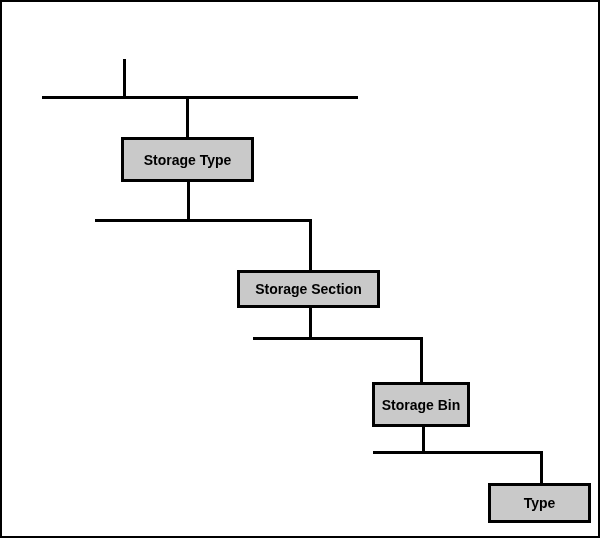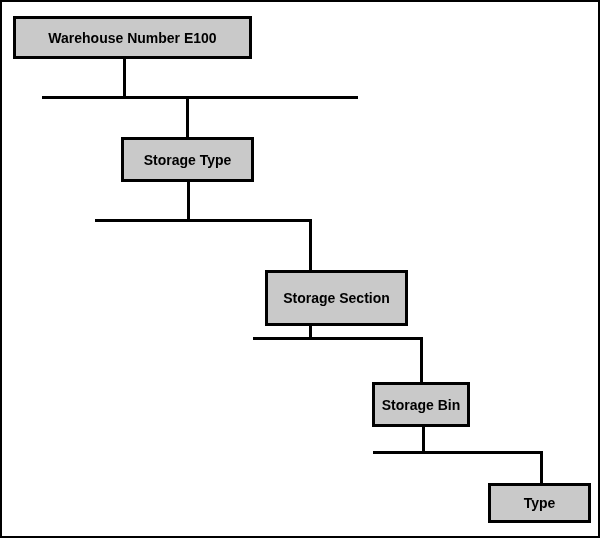--- a/index.html
+++ b/index.html
@@ -32,21 +32,21 @@
     white-space: nowrap;
   }
   .conn {
     position: absolute;
     background: var(--connector, #000000);
   }
 
   
   #node-warehouse-number { left: 11px;  top: 14px;  width: 239px; height: 43px; }
   #node-storage-type     { left: 119px; top: 135px; width: 133px; height: 45px; }
-  #node-storage-section  { left: 235px; top: 268px; width: 143px; height: 56px; margin-left: 28px; }
+  #node-storage-section  { left: 235px; top: 268px; width: 143px; height: 38px; }
   #node-storage-bin      { left: 370px; top: 380px; width: 98px;  height: 45px; text-align: right; }
   #node-quant            { left: 486px; top: 481px; width: 103px; height: 40px; }
 
   
   #conn-v1 { left: 121px; top: 57px;  width: 3px;   height: 40px; }
   #conn-h1 { left: 40px;  top: 94px;  width: 316px; height: 3px;  }
   #conn-v2 { left: 184px; top: 94px;  width: 3px;   height: 41px; }
   #conn-v3 { left: 185px; top: 180px; width: 3px;   height: 40px; }
   #conn-h2 { left: 93px;  top: 217px; width: 217px; height: 3px;  }
   #conn-v4 { left: 307px; top: 217px; width: 3px;   height: 51px; }
@@ -68,23 +68,20 @@
   <div class="conn" id="conn-v3"></div>
   <div class="conn" id="conn-h2"></div>
   <div class="conn" id="conn-v4"></div>
   <div class="conn" id="conn-v5"></div>
   <div class="conn" id="conn-h3"></div>
   <div class="conn" id="conn-v6"></div>
   <div class="conn" id="conn-v7"></div>
   <div class="conn" id="conn-h4"></div>
   <div class="conn" id="conn-v8"></div>
 
-  <div class="node" id="node-warehouse-number">
-    <span>Warehouse Number E100</span>
-  </div>
 
   <div class="node" id="node-storage-type">
     <span>Storage Type</span>
   </div>
 
   <div class="node" id="node-storage-section">
     <span>Storage Section</span>
   </div>
 
   <div class="node" id="node-storage-bin">

